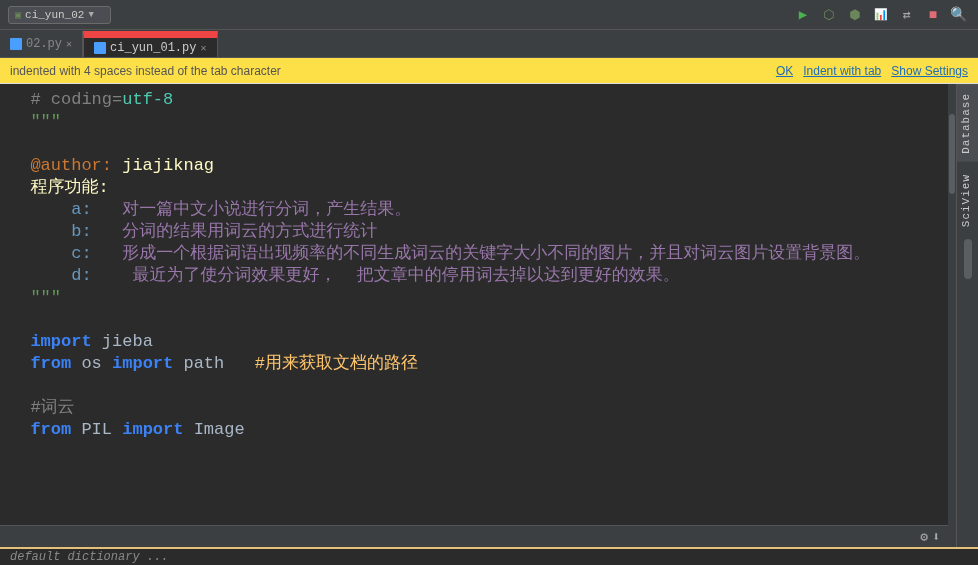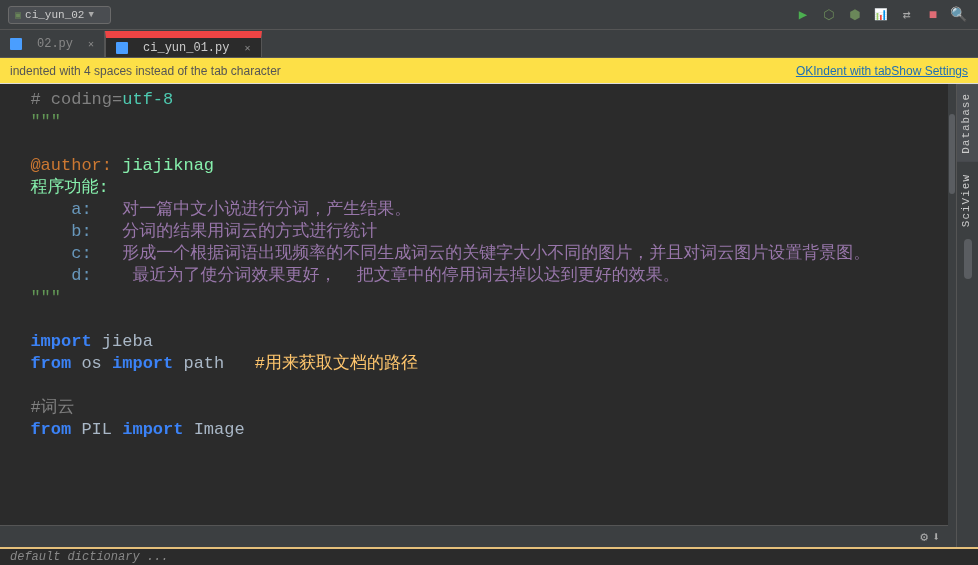--- a/index.html
+++ b/index.html
@@ -68,21 +68,21 @@
       display: flex;
       align-items: flex-end;
       border-bottom: 1px solid #555;
       flex-shrink: 0;
     }
     .tab {
       height: 26px;
       padding: 0 10px;
       display: flex;
       align-items: center;
-      gap: 15px;
+      gap: 4px;
       font-size: 12px;
       cursor: pointer;
       border-right: 1px solid #555;
       color: #888;
       background: #3c3f41;
     }
     .tab.active {
       background: #2b2b2b;
       color: #ccc;
       border-top: 7px solid #ef4444;
@@ -113,20 +113,21 @@
       font-family: Arial, sans-serif;
       flex-shrink: 0;
       border-bottom: 1px solid #ddd;
     }
     .notification-bar .notif-text {
       flex: 1;
       color: #555;
     }
     .notification-bar .notif-actions {
       display: flex;
+      gap: 10px;
       align-items: center;
     }
     .notif-link {
       color: #1e6eb5;
       cursor: pointer;
       text-decoration: underline;
       font-size: 12px;
     }
 
     
@@ -159,21 +160,21 @@
       align-items: baseline;
       white-space: pre;
       font-size: 17px;
       line-height: 22px;
     }
     .line-empty { height: 22px; }
     .hash-comment { color: #808080; }
     .docstring { color: #629755; }
     .coding { color: #4ec9b0; }
     .author-label { color: #cc7832; }
-    .author-val { color: #86efac; }
+    .author-val { color: #fef9c3; }
     .label-blue { color: #6897bb; }
     .chinese-text { color: #9876aa; }
     .import-kw { color: #3b82f6; font-weight: bold; }
     .module-name { color: #a9b7c6; }
     .inline-comment { color: #ffc66d; }
     .section-comment { color: #808080; }
     .class-name { color: #a9b7c6; }
 
     
     .status-bar {

